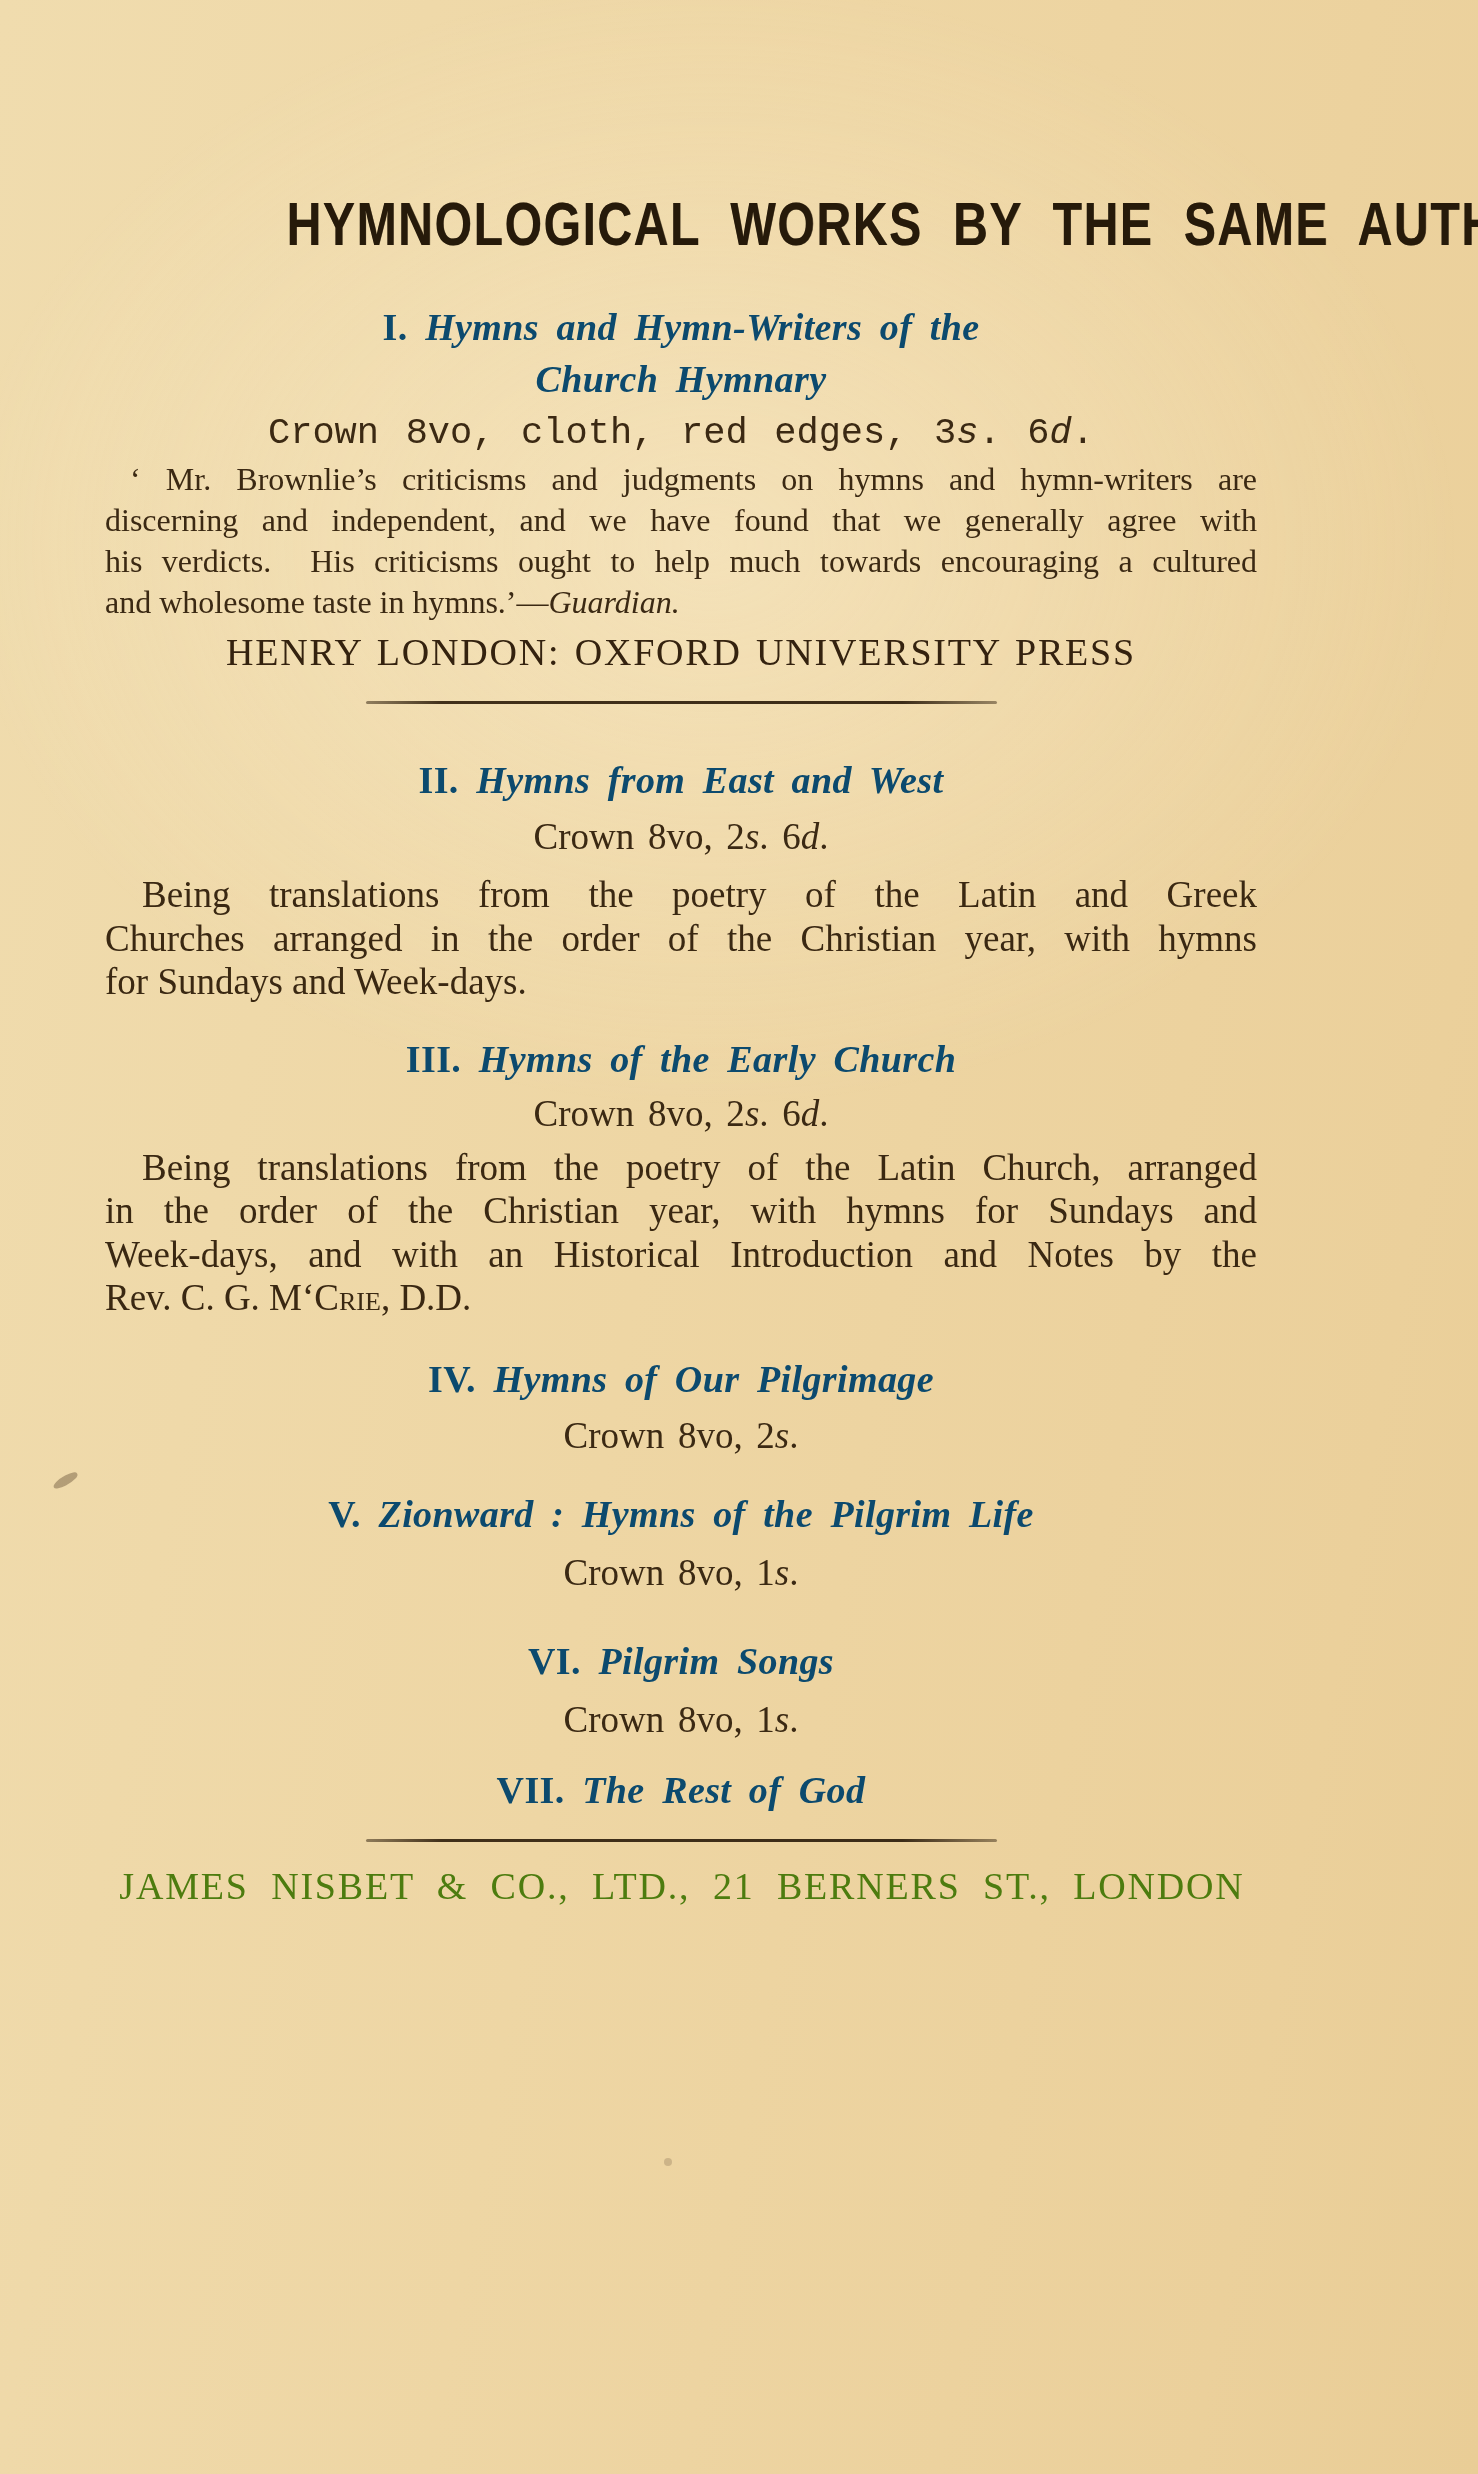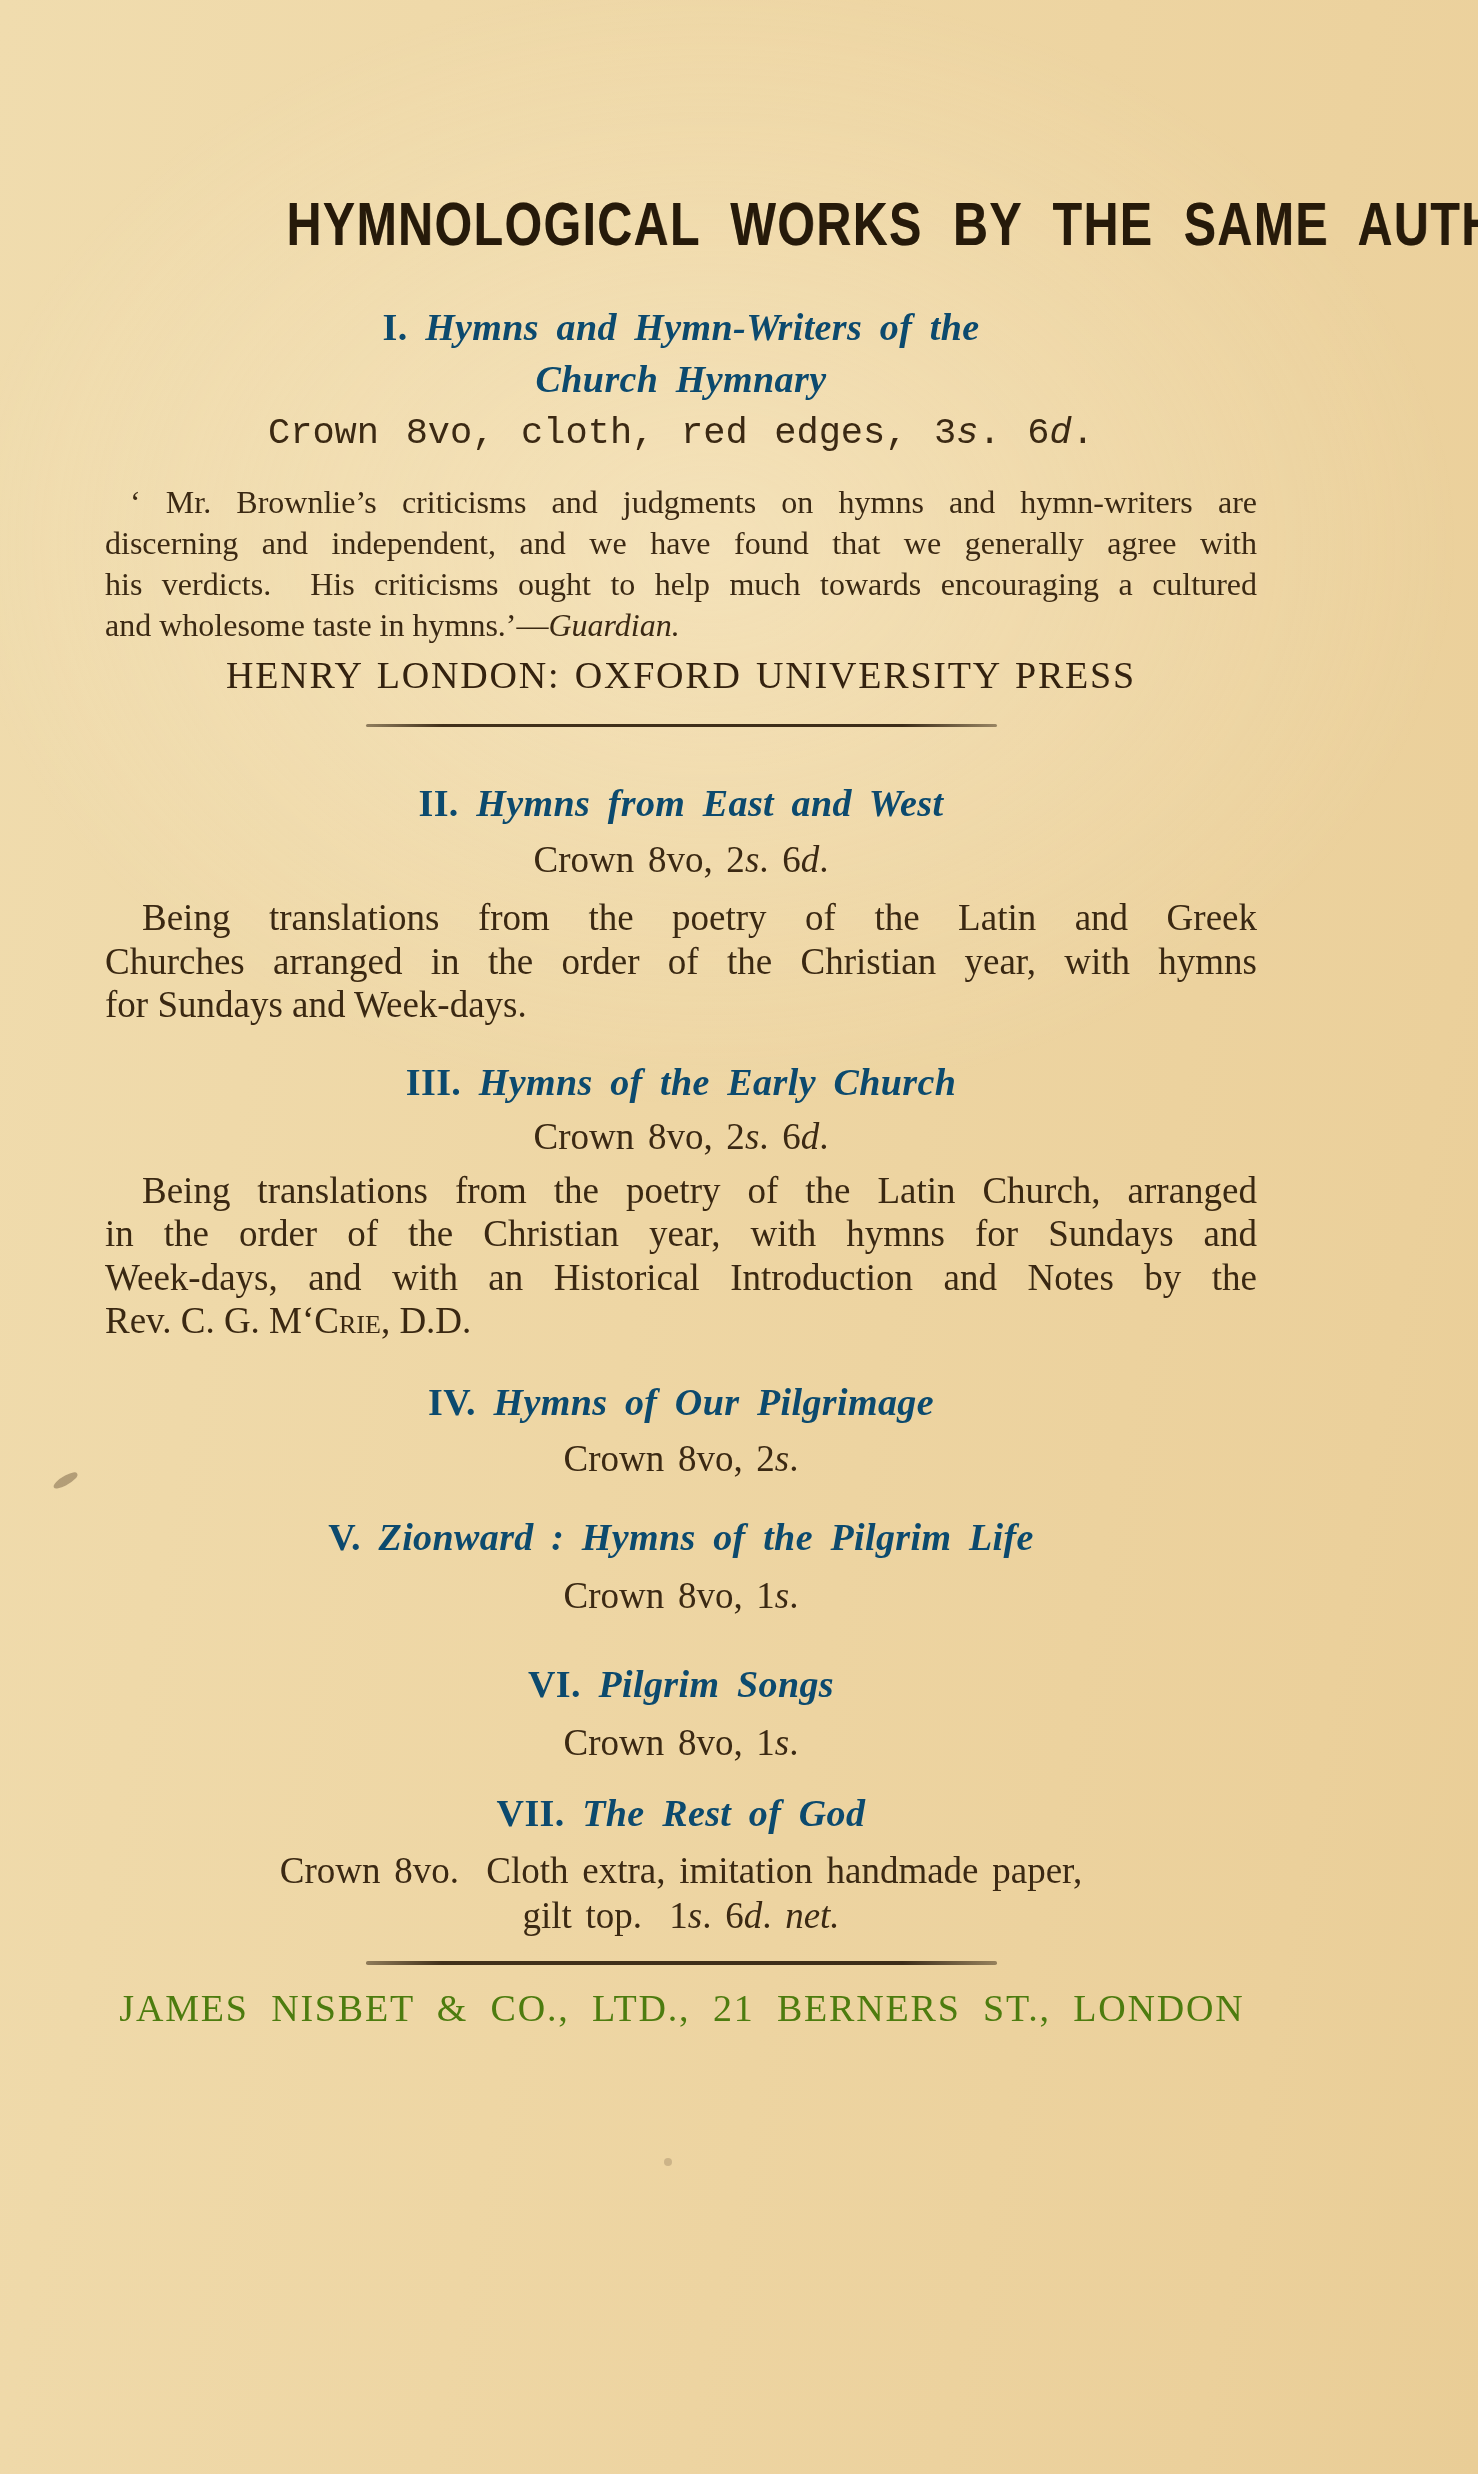--- a/index.html
+++ b/index.html
@@ -84,21 +84,21 @@
   <div class="main-title">
     <span class="squeeze">HYMNOLOGICAL WORKS BY THE SAME AUTHOR</span>
   </div>
 
   <div class="work-heading" style="margin-top:45px;">
     <div><span>I. </span><span class="it">Hymns and Hymn-Writers of the</span></div>
     <div><span class="it">Church Hymnary</span></div>
   </div>
   <div class="imprint" style="margin-top:7.1px;font-family:Liberation Mono, monospace;"><span>Crown 8vo, cloth, red edges, 3</span><span class="it">s</span><span>. 6</span><span class="it">d</span><span>.</span></div>
 
-  <div class="review" style="margin-top:26px;">
+  <div class="review" style="margin-top:3px;">
     <div class="jline indent"><span>‘ Mr. Brownlie’s criticisms and judgments on hymns and hymn-writers are</span></div>
     <div class="jline"><span>discerning and independent, and we have found that we generally agree with</span></div>
     <div class="jline"><span>his verdicts.&nbsp; His criticisms ought to help much towards encouraging a cultured</span></div>
     <div class="jline last"><span>and wholesome taste in hymns.’—</span><span class="it">Guardian.</span></div>
   </div>
 
   <div class="publisher-line" style="margin-top:7.1px;">HENRY LONDON: OXFORD UNIVERSITY PRESS</div>
 
   <div class="rule" style="margin-top:27px;"></div>
 
@@ -122,24 +122,20 @@
   <div class="work-heading" style="margin-top:34px;"><span>IV. </span><span class="it">Hymns of Our Pilgrimage</span></div>
   <div class="imprint" style="margin-top:9px;"><span>Crown 8vo, 2</span><span class="it">s</span><span>.</span></div>
 
   <div class="work-heading" style="margin-top:30px;"><span>V. </span><span class="it">Zionward : Hymns of the Pilgrim Life</span></div>
   <div class="imprint" style="margin-top:10.7px;"><span>Crown 8vo, 1</span><span class="it">s</span><span>.</span></div>
 
   <div class="work-heading" style="margin-top:41px;"><span>VI. </span><span class="it">Pilgrim Songs</span></div>
   <div class="imprint" style="margin-top:10.7px;"><span>Crown 8vo, 1</span><span class="it">s</span><span>.</span></div>
 
   <div class="work-heading" style="margin-top:22px;"><span>VII. </span><span class="it">The Rest of God</span></div>
-  <div class="imprint imprint-multi" style="margin-top:10.7px;">
-    <div><span>Crown 8vo.&nbsp; Cloth extra, imitation handmade paper,</span></div>
-    <div><span>gilt top.&nbsp; 1</span><span class="it">s</span><span>. 6</span><span class="it">d</span><span>. </span><span class="it">net.</span></div>
-  </div>
 
   <div class="rule" style="margin-top:23px;"></div>
 
   <div class="footer-line" style="margin-top:21.4px;">JAMES NISBET &amp; CO., LTD., 21 BERNERS ST., LONDON</div>
 
 </div>
 
 <div class="stain stain-1"></div>
 <div class="stain stain-2"></div>
 

